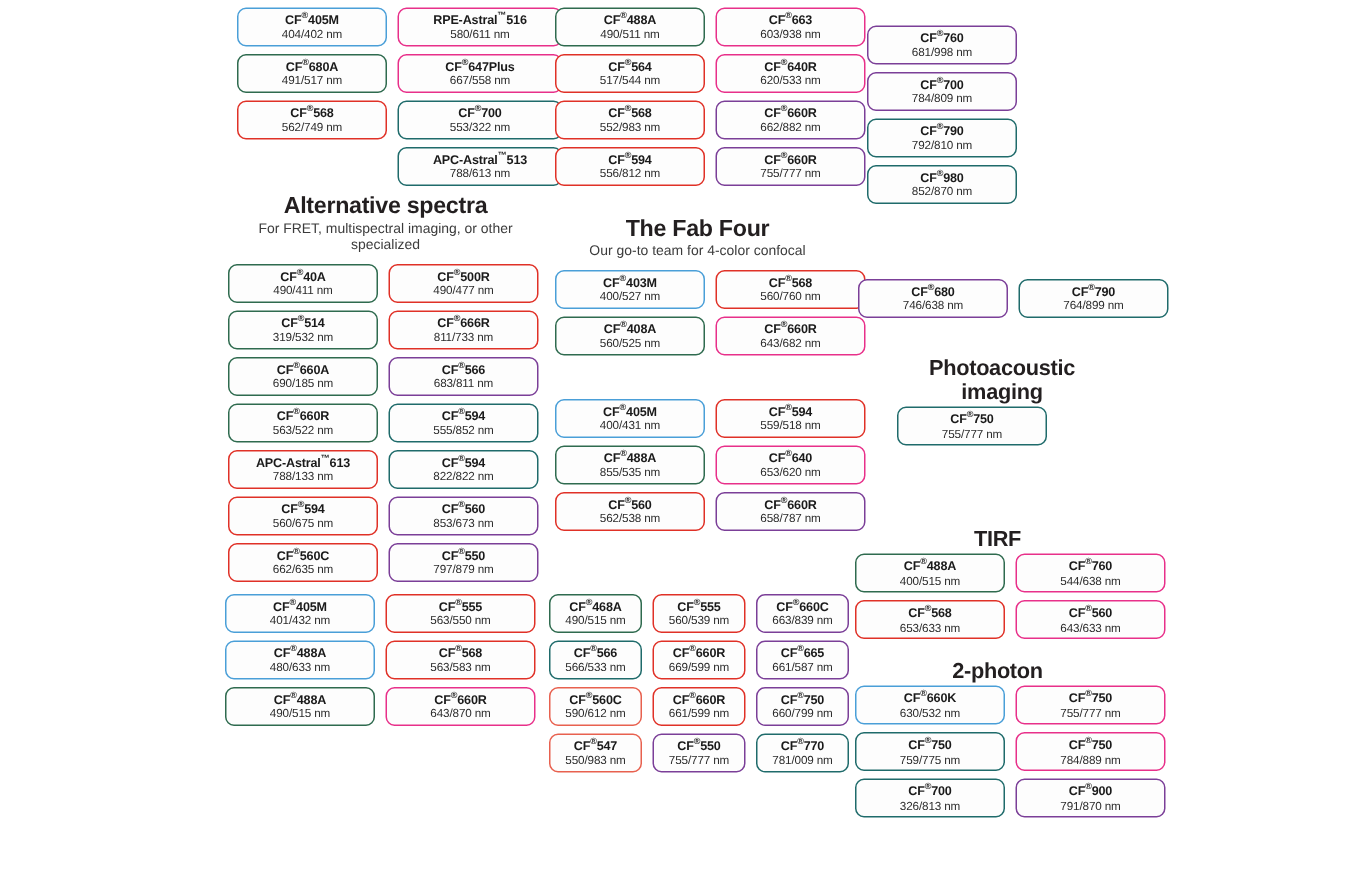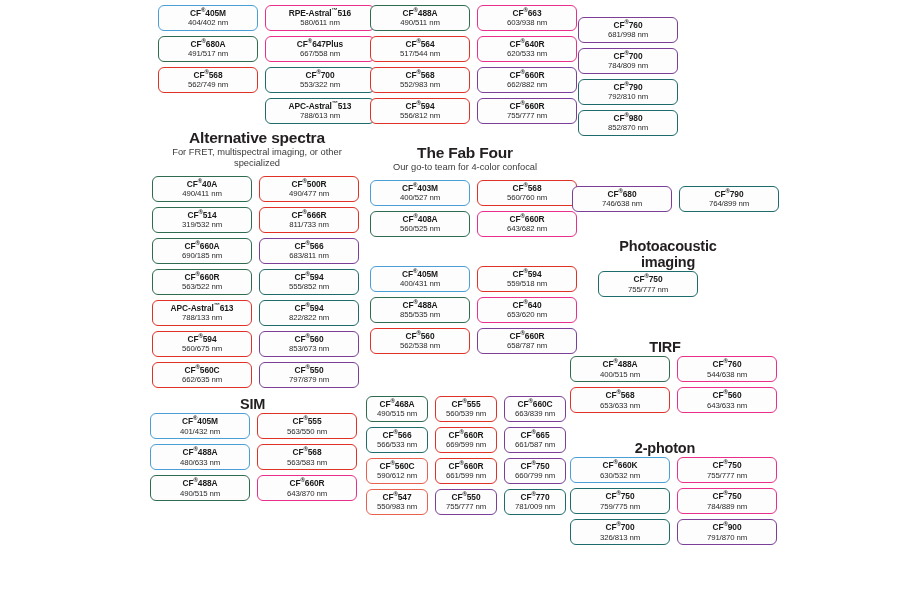--- a/index.html
+++ b/index.html
@@ -326,21 +326,21 @@
       <div class="cols">
         <div class="col">
           <div class="chip w-med" style="border-color: rgb(31, 107, 107);">
             <div class="name"><span>CF</span><sup>®</sup><span>750</span></div>
             <div class="spec">755/777 nm</div>
           </div>
         </div>
       </div>
     </div>
 
-  <div class="group" id="g-tirf" style="left:570px;top:339px;width:190px;">
+  <div class="group" id="g-tirf" style="left:570px;top:352px;width:190px;">
       <div class="group-title t16">TIRF</div>
       <div class="cols">
         <div class="col">
           <div class="chip w-med" style="border-color: rgb(47, 107, 79);">
             <div class="name"><span>CF</span><sup>®</sup><span>488A</span></div>
             <div class="spec">400/515 nm</div>
           </div>
           <div class="chip w-med" style="border-color: rgb(224, 49, 39);">
             <div class="name"><span>CF</span><sup>®</sup><span>568</span></div>
             <div class="spec">653/633 nm</div>
@@ -387,21 +387,20 @@
           </div>
           <div class="chip w-med" style="border-color: rgb(123, 63, 152);">
             <div class="name"><span>CF</span><sup>®</sup><span>900</span></div>
             <div class="spec">791/870 nm</div>
           </div>
         </div>
       </div>
     </div>
 
   <div class="group" id="g-sim" style="left:150px;top:396px;width:205px;">
-      <div class="group-title t16">SIM</div>
       <div class="cols">
         <div class="col">
           <div class="chip w-med" style="border-color: rgb(74, 159, 216);">
             <div class="name"><span>CF</span><sup>®</sup><span>405M</span></div>
             <div class="spec">401/432 nm</div>
           </div>
           <div class="chip w-med" style="border-color: rgb(74, 159, 216);">
             <div class="name"><span>CF</span><sup>®</sup><span>488A</span></div>
             <div class="spec">480/633 nm</div>
           </div>

